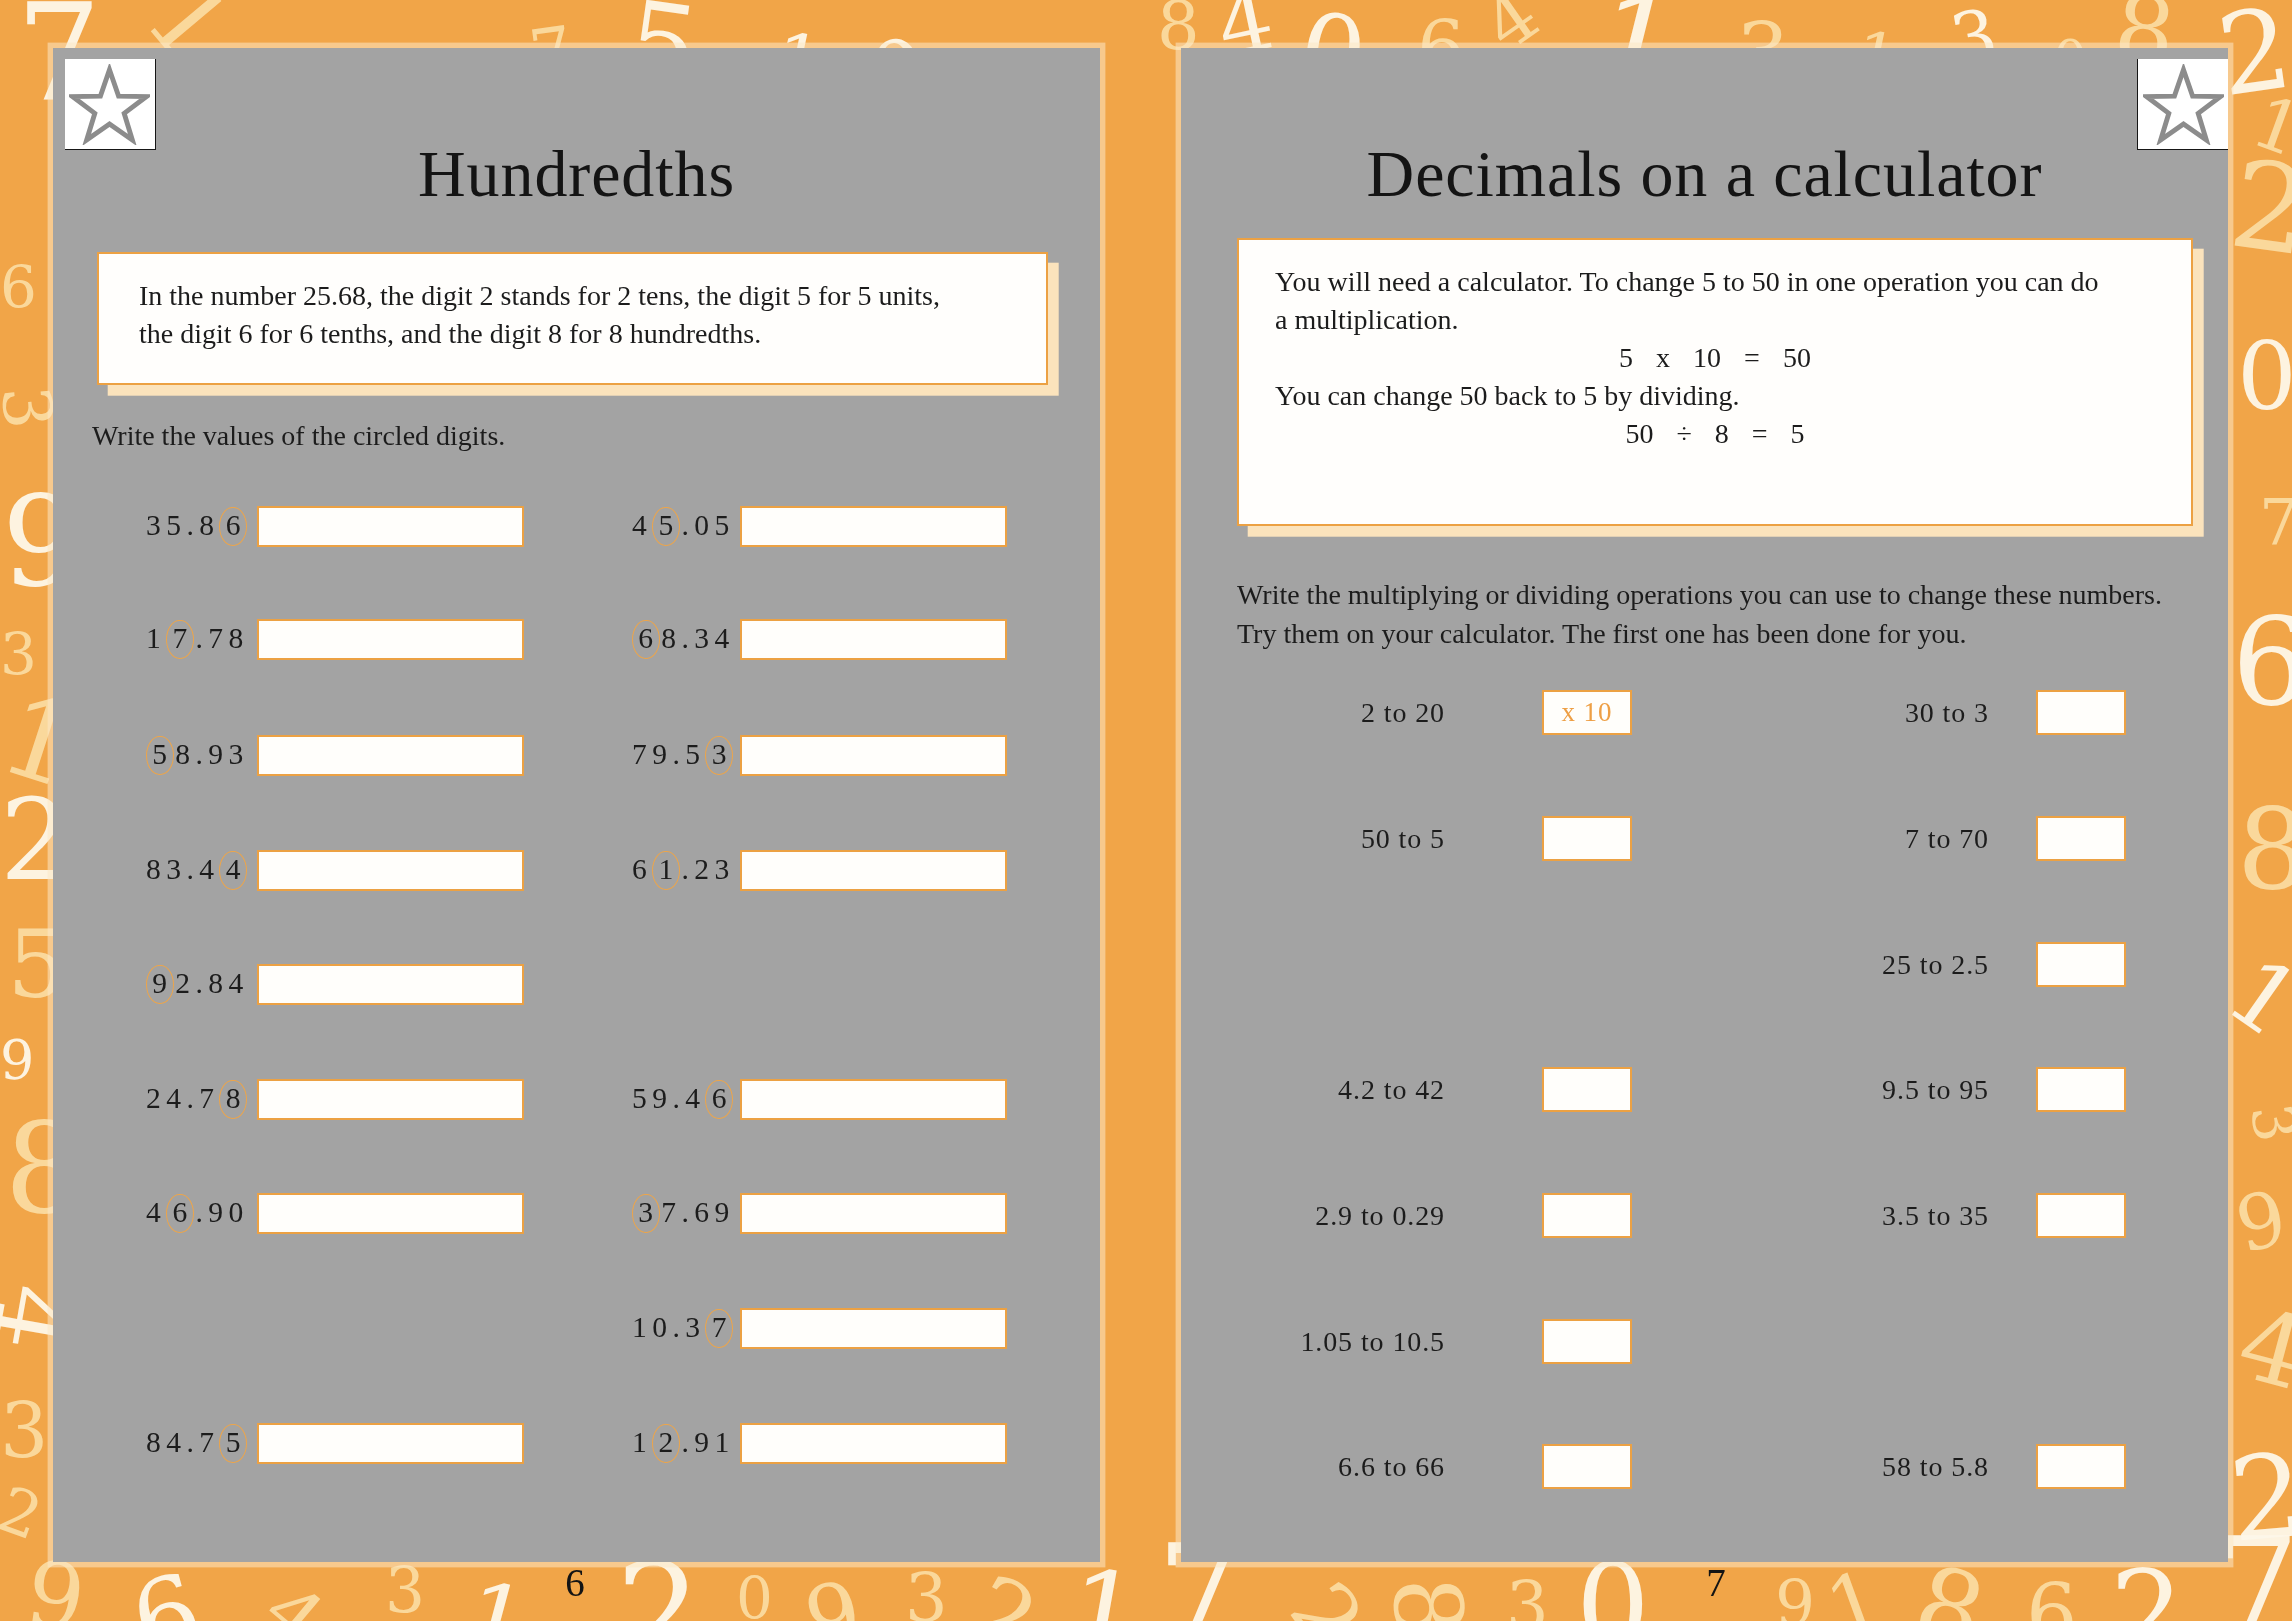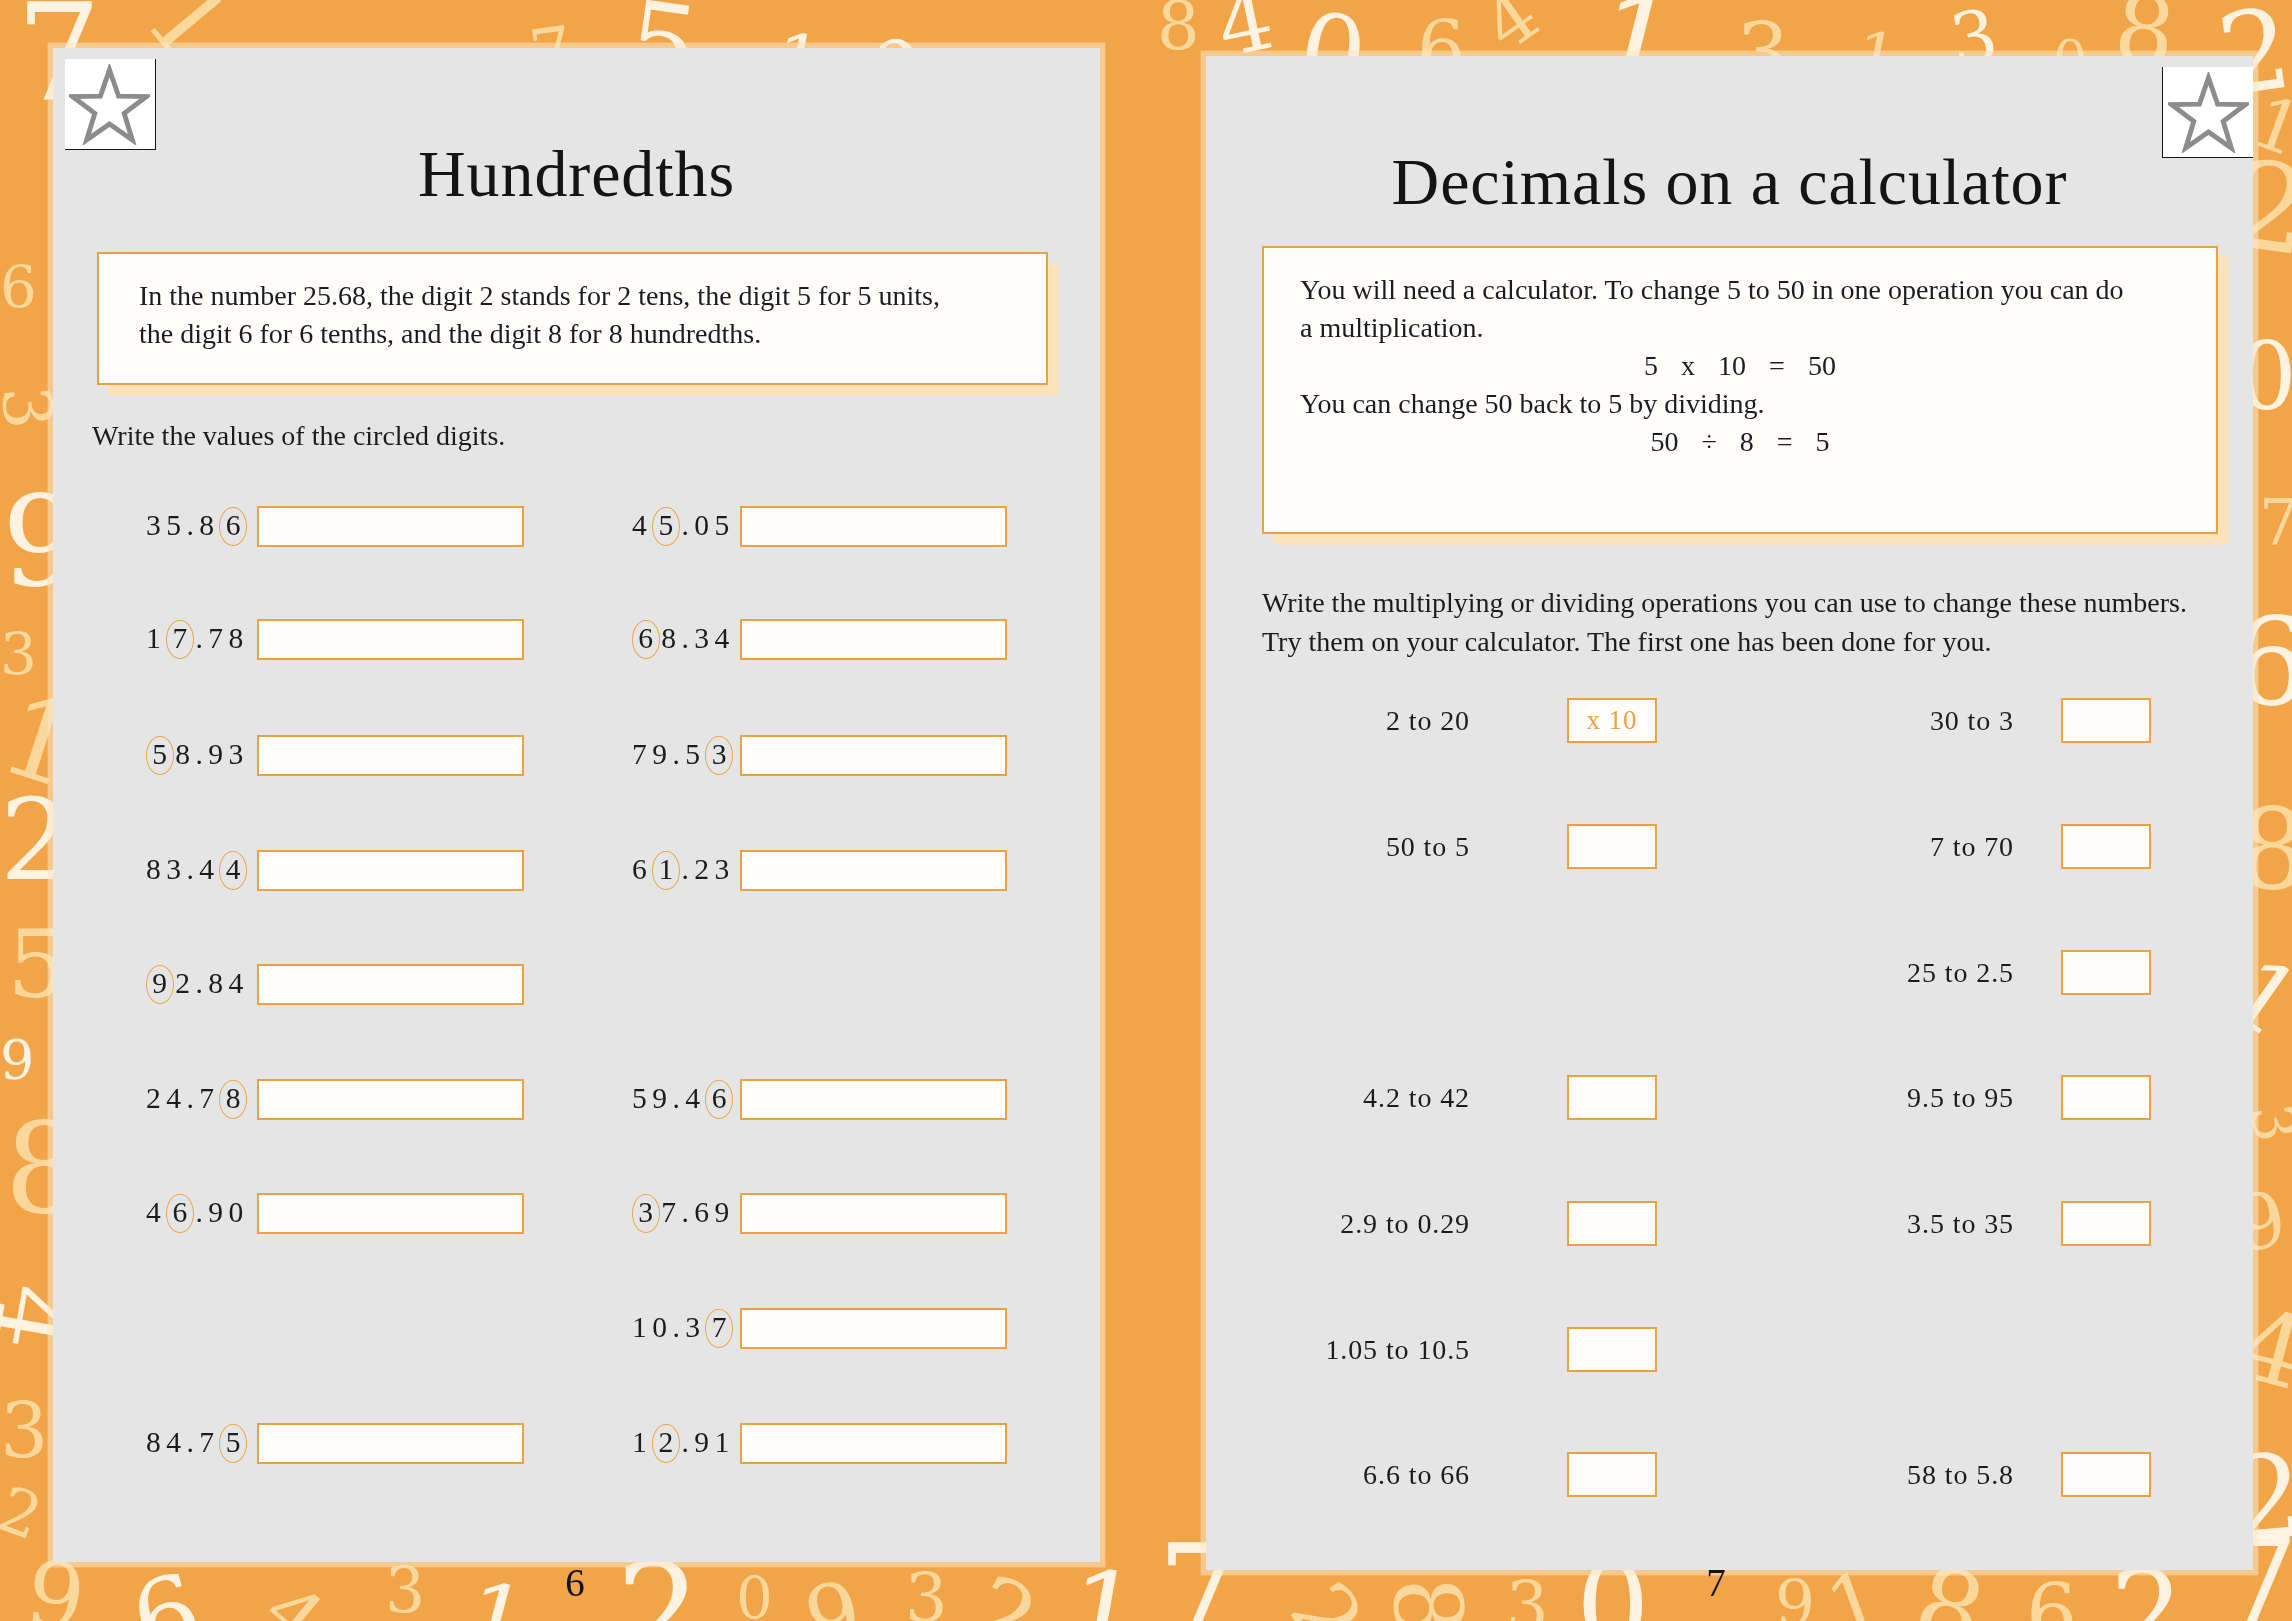--- a/index.html
+++ b/index.html
@@ -9,25 +9,25 @@
     font-family:"Liberation Serif", "DejaVu Serif", serif;
     color:#1c1c1c;
   }
   
   .bgd{position:absolute;font-family:"DejaVu Serif", serif;line-height:1;user-select:none;}
   .bgd.w{color:rgba(253,247,233,0.95);}
   .bgd.c{color:rgba(250,218,160,0.95);}
 
   
   .page{
-    position:absolute;top:48px;width:1047px;height:1514px;background:#e5e5e5;
+    position:absolute;top:48px;width:1047px;height:1514px;background:#a3a3a3;
     box-shadow:0 0 0 5.4px rgba(252,232,198,0.55);
   }
   .page.left{left:53px;}
-  .page.right{left:1206px;margin-top:8px;}
+  .page.right{left:1181px;}
 
   .star-box{
     position:absolute;top:10.7px;width:90px;height:90px;background:#fff;z-index:5;
   }
   .star-box.tl{left:11.6px;border-right:1.8px solid #161616;border-bottom:1.8px solid #161616;}
   .star-box.tr{right:0px;border-left:1.8px solid #161616;border-bottom:1.8px solid #161616;}
   .star-box svg{display:block;margin:5.4px auto 0;}
 
   .title{
     position:absolute;top:88px;left:0;width:100%;margin:0;text-align:center;

